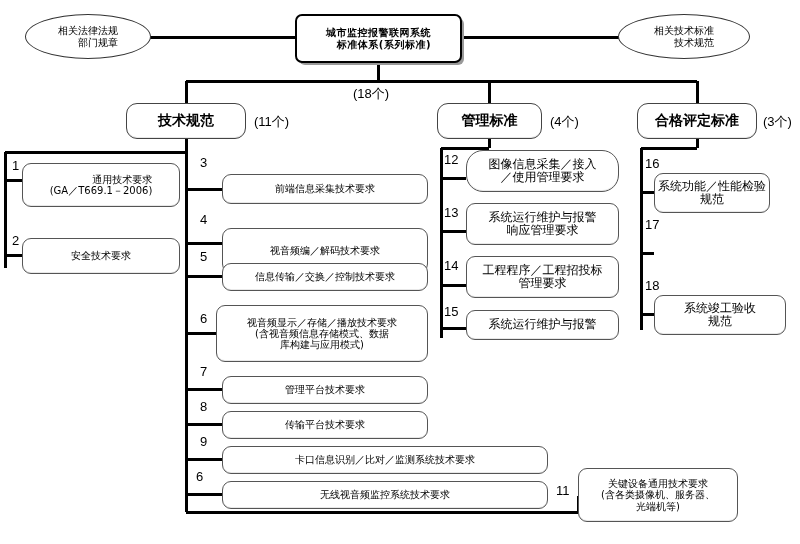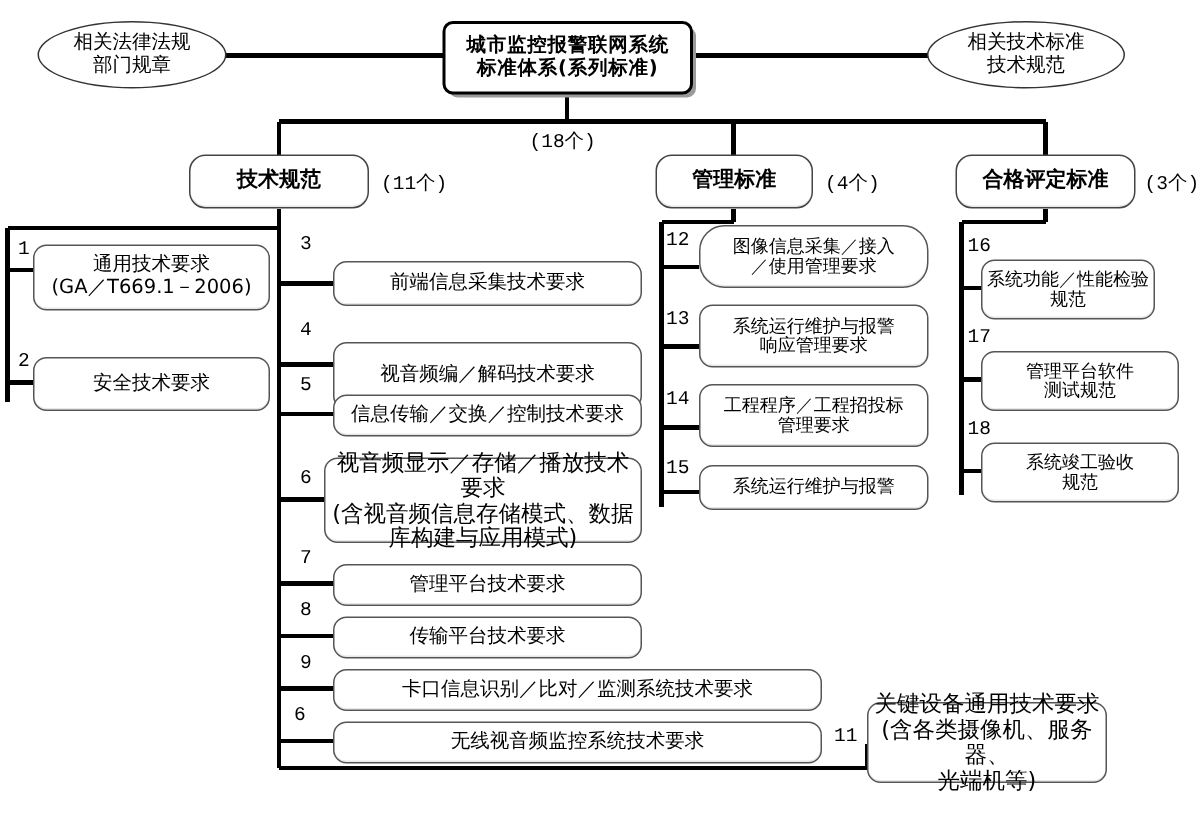--- a/index.html
+++ b/index.html
@@ -22,24 +22,24 @@
   .lvl1{border:1px solid #444;font-weight:bold;border-radius:11px;}
 
   .ellipse{position:absolute;box-sizing:border-box;display:flex;align-items:center;
            justify-content:center;text-align:center;border:1px solid #333;
            border-radius:50%;background:#fff;line-height:1.15;}
 
   .count{position:absolute;white-space:nowrap;}
   .idx{position:absolute;white-space:nowrap;}
 
   .f14{font-size:14px;}
-  .f13{font-size:13px;}
+  .f13{font-size:10px;text-align:right;}
   .f12{font-size:12px;}
-  .f115{font-size:15px;}
-  .serifnum{font-family:Liberation Mono, monospace;font-size:13px;}
+  .f115{font-size:10px;}
+  .serifnum{font-family:Liberation Sans, sans-serif;font-size:13px;}
 </style>
 </head>
 <body>
 
 <div id="canvas">
 
   <svg width="800" height="544">
     <g stroke="#000" fill="none" shape-rendering="crispEdges">
 
       <line x1="150" y1="37" x2="295" y2="37" stroke-width="3"></line>
@@ -205,24 +205,20 @@
     <span>系统运行维护与报警</span>
   </div>
 
   <div class="idx serifnum" style="left:645px;top:156px;">16</div>
   <div class="node f12" style="left:654px;top:173px;width:116px;height:40px;">
     <span>系统功能／性能检验
 规范</span>
   </div>
 
   <div class="idx serifnum" style="left:645px;top:217px;">17</div>
-  <div class="node f12" style="left:654px;top:234px;width:132px;height:40px;">
-    <span>管理平台软件
-测试规范</span>
-  </div>
 
   <div class="idx serifnum" style="left:645px;top:278px;">18</div>
   <div class="node f12" style="left:654px;top:295px;width:132px;height:40px;">
     <span>系统竣工验收
 规范</span>
   </div>
 
 </div>
 
 </body></html>

